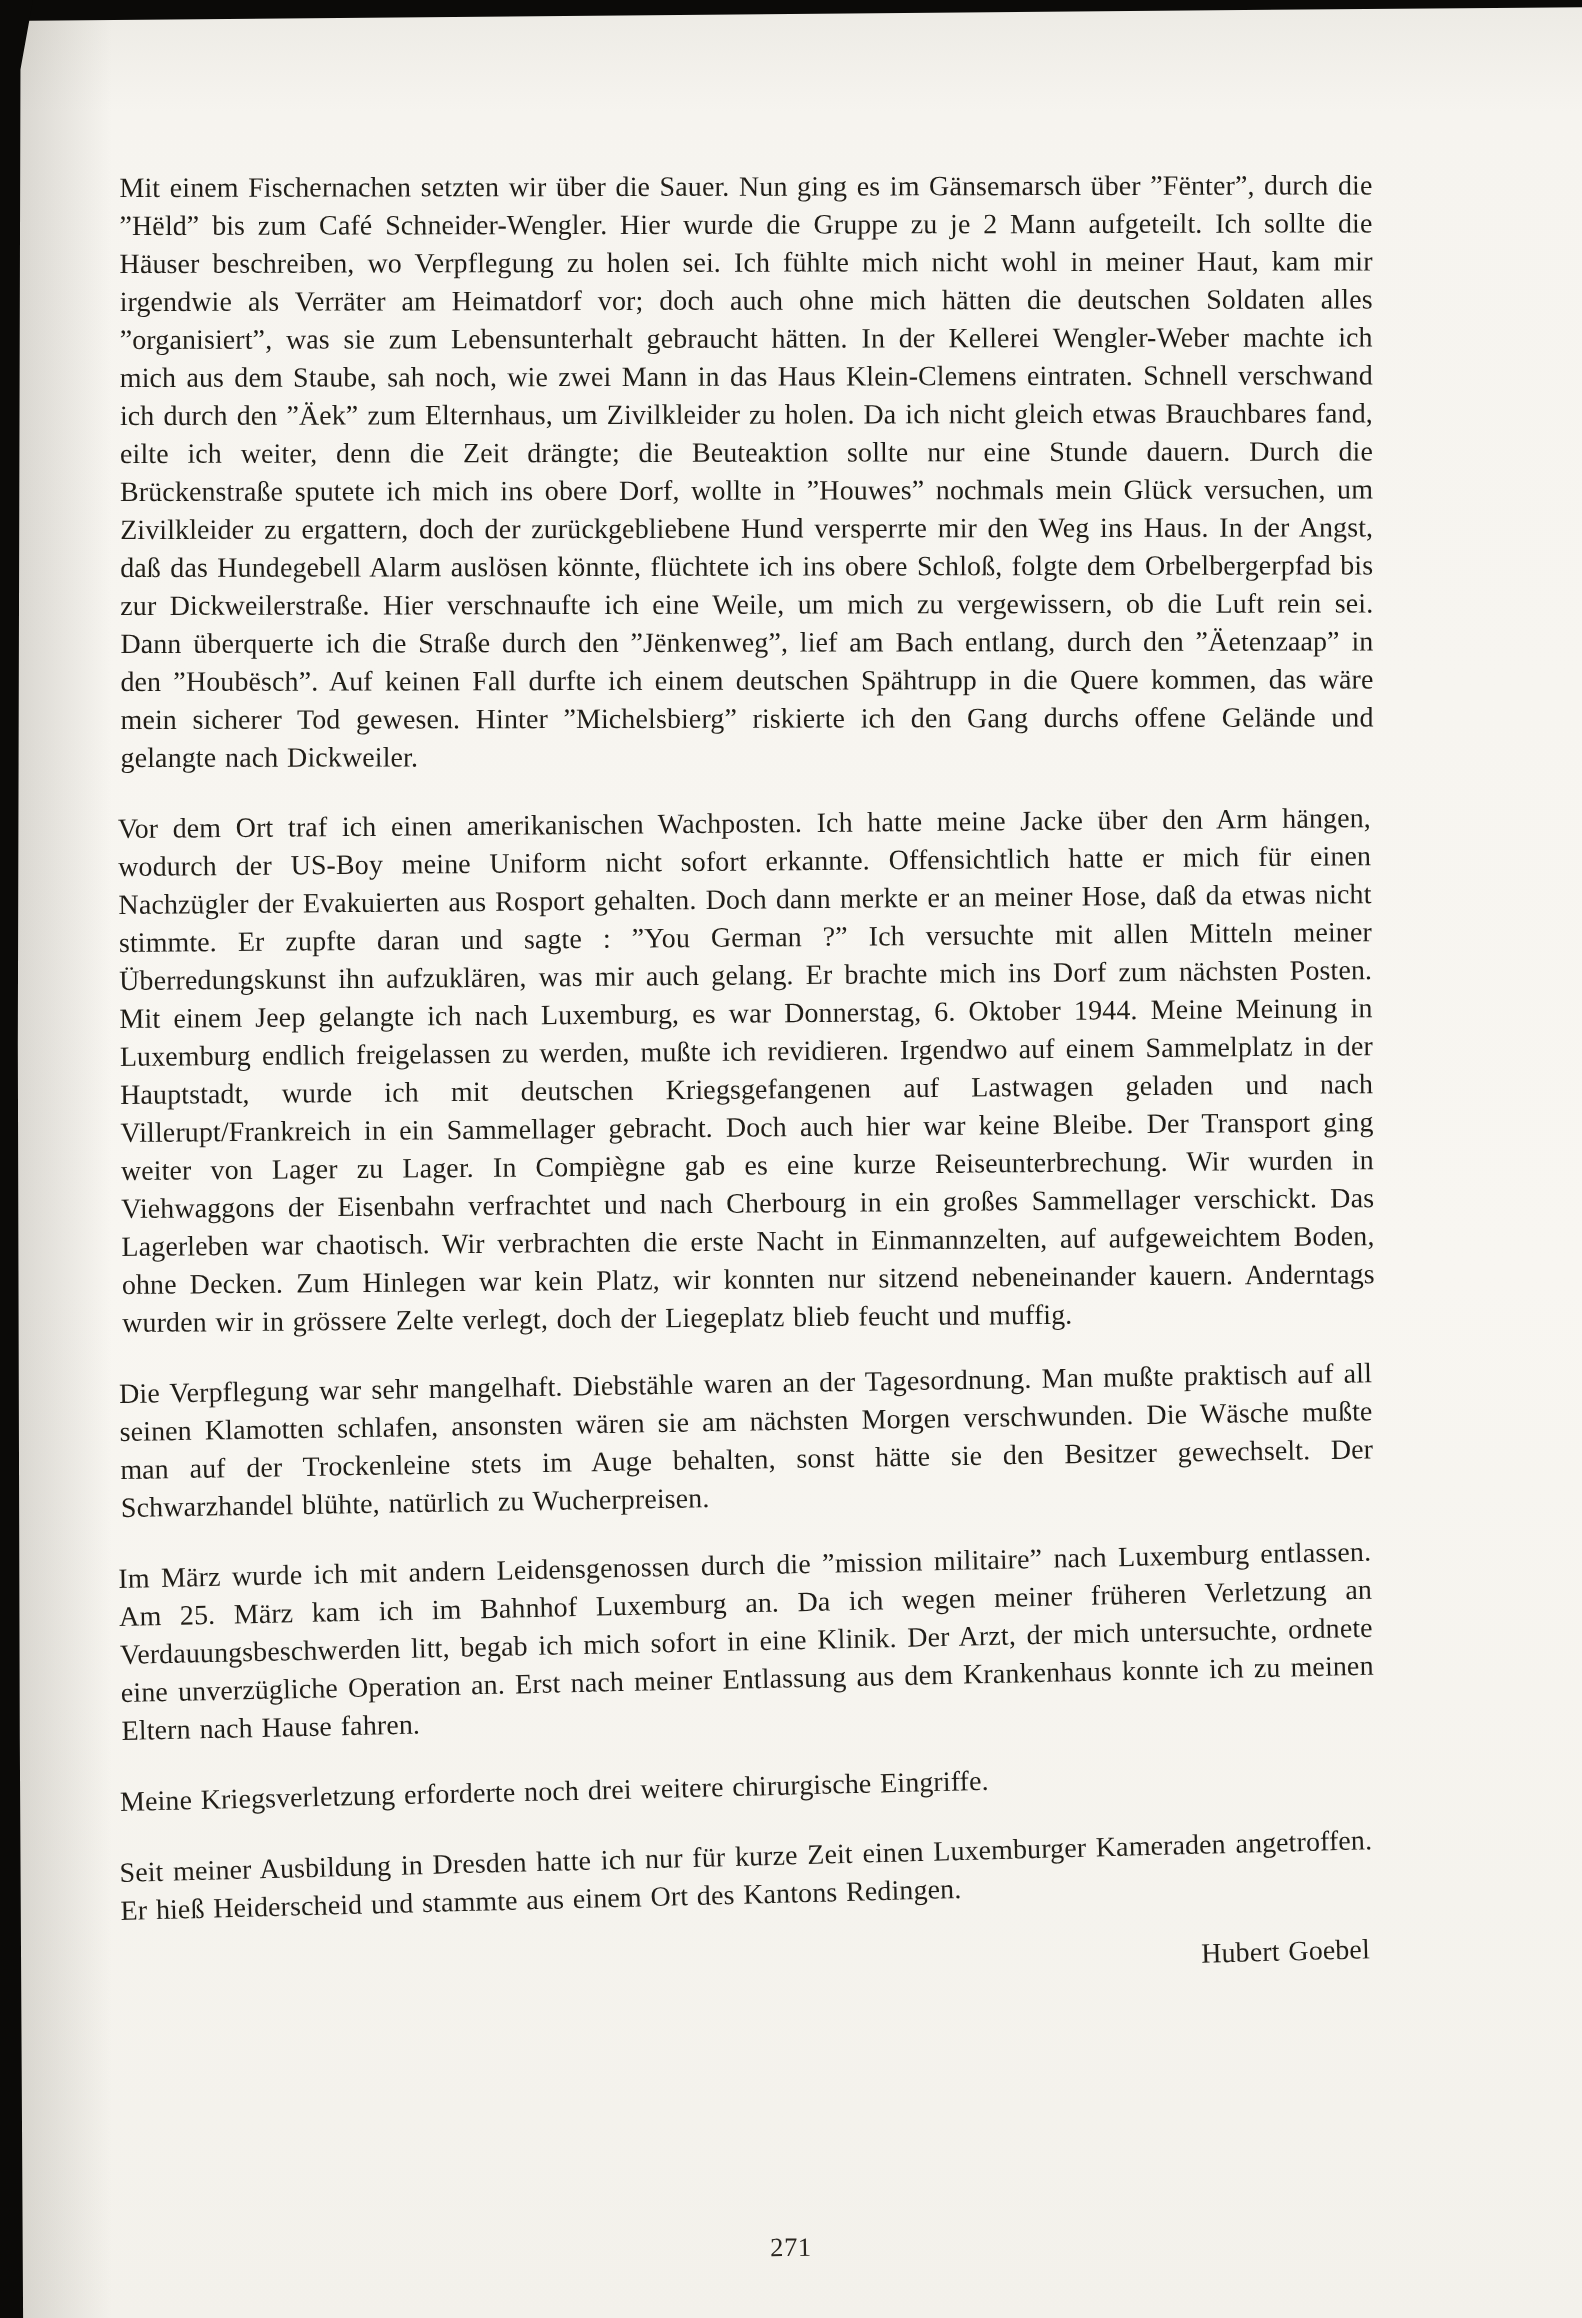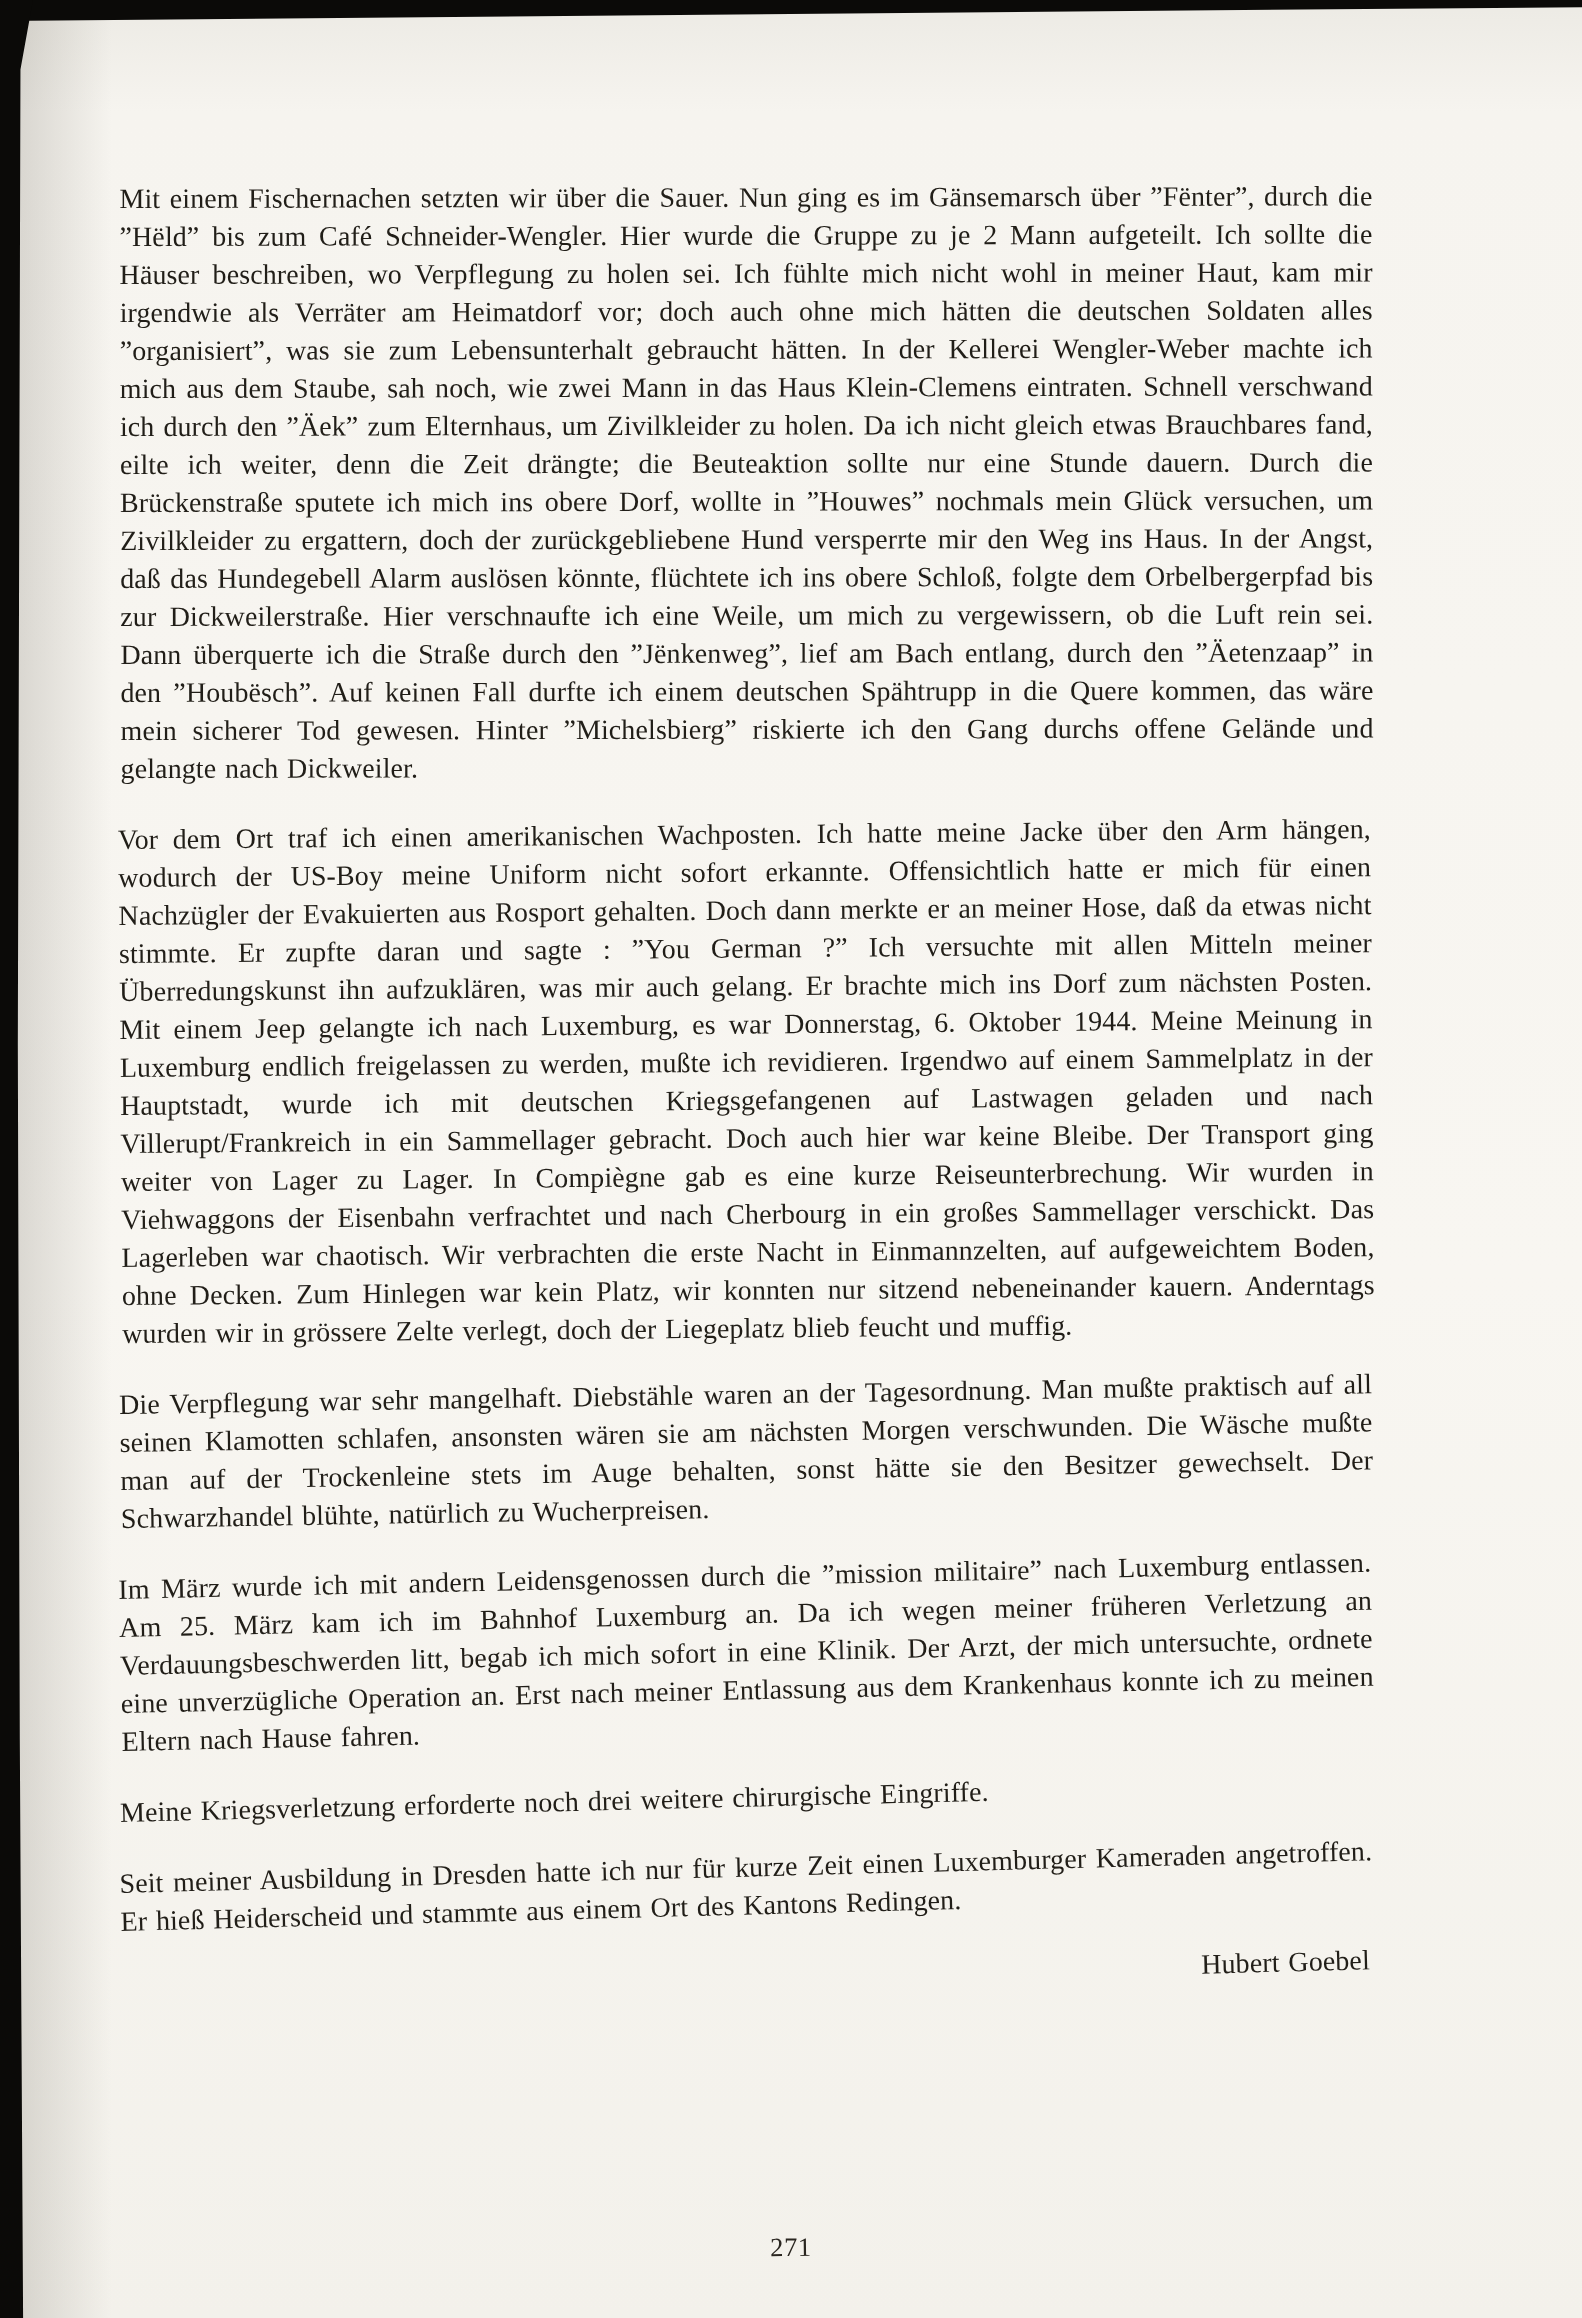--- a/index.html
+++ b/index.html
@@ -23,21 +23,21 @@
     position:absolute; top:0; left:0; right:0; height:21px;
     background:#0b0a08;
     clip-path:polygon(0 0, 100% 0, 100% 34%, 0 100%);
   }
   .edge-left {
     position:absolute; top:0; left:0; bottom:0; width:33px;
     background:#0b0a08;
     clip-path:polygon(0 0, 100% 0, 62% 3%, 54% 45%, 60% 75%, 70% 100%, 0 100%);
   }
   .text-block {
-    position:absolute; left:120px; top:180px; width:1253px;
+    position:absolute; left:120px; top:169px; width:1253px;
     font-size:28px; line-height:38px;
     color:#211e18;
     text-align:justify;
     letter-spacing:0.1px;
     word-spacing:1.7px;
   }
   .text-block p { margin:0 0 33px 0; transform-origin:0 50%; }
   .p1 { transform:rotate(-0.12deg); }
   .p2 { transform:rotate(-0.50deg); }
   .p3 { transform:rotate(-0.95deg); }

